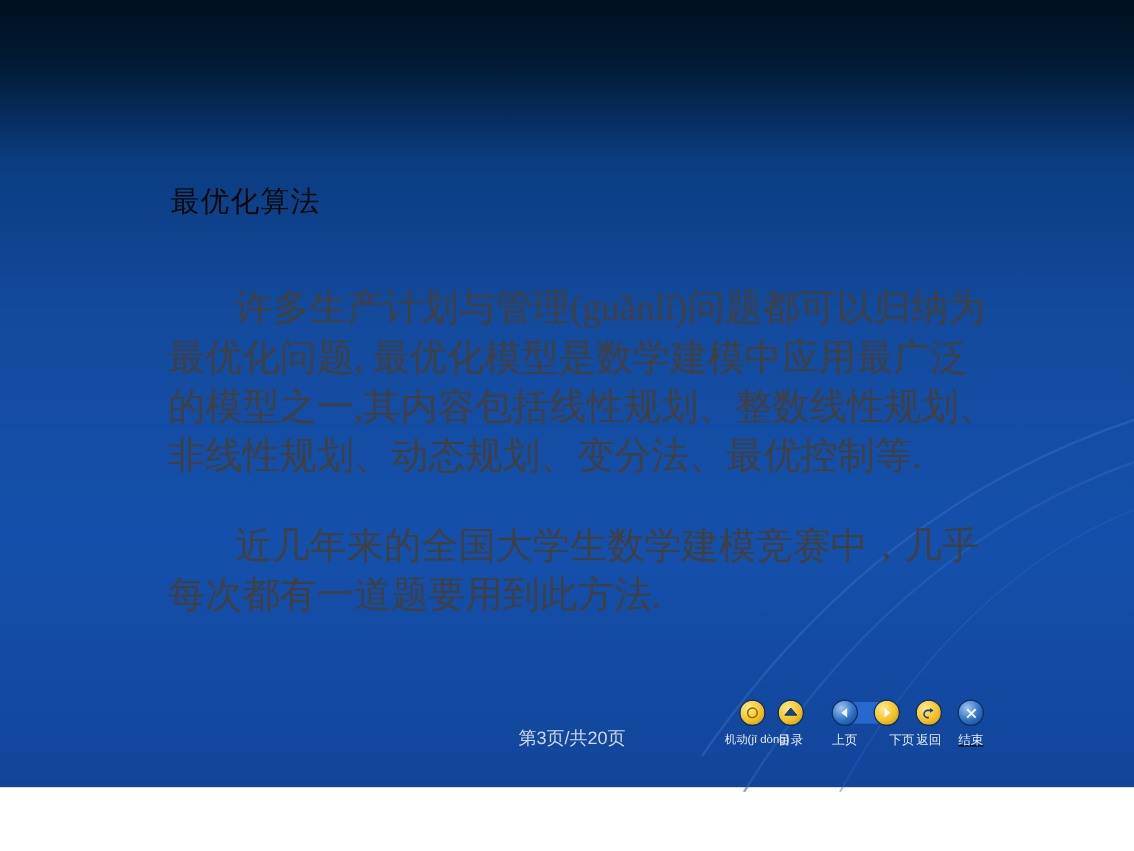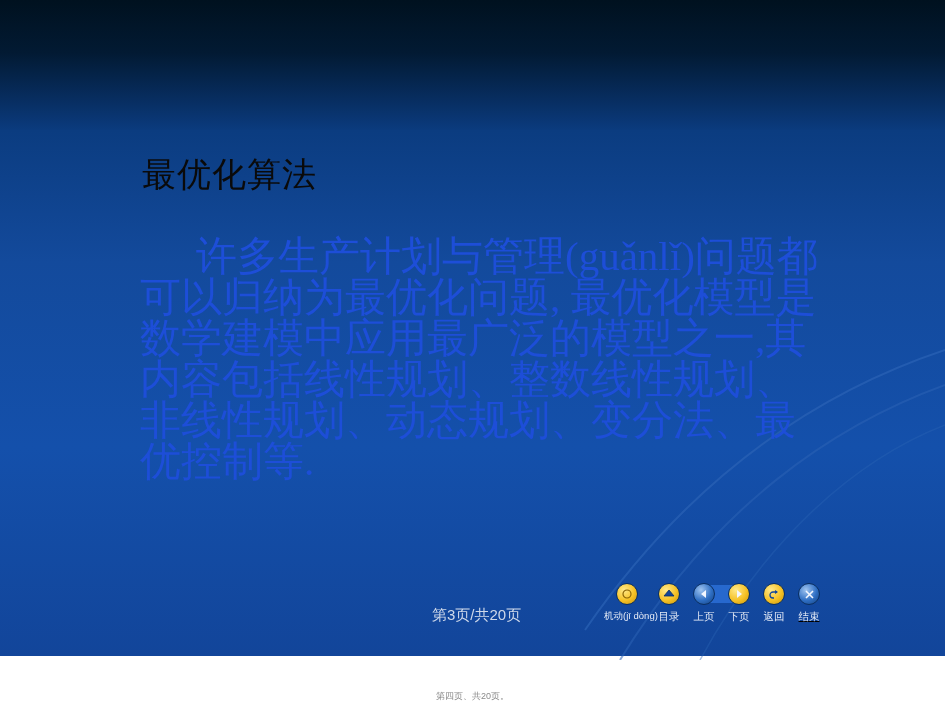--- a/index.html
+++ b/index.html
@@ -42,34 +42,34 @@
     width: 420px;
     height: 330px;
     overflow: hidden;
     pointer-events: none;
   }
   .title {
     position: absolute;
     left: 142px;
     top: 152px;
     font-family: "Liberation Serif", serif;
-    font-size: 34px;
+    font-size: 24px;
     color: #0a0a0a;
     letter-spacing: 1px;
     white-space: nowrap;
   }
   .body-text {
     position: absolute;
     left: 140px;
     top: 236px;
     width: 690px;
     font-family: "Liberation Serif", serif;
-    font-size: 41px;
+    font-size: 31px;
     line-height: 41px;
-    color: #1d4ed8;
+    color: #404040;
   }
   .body-text p {
     margin: 0;
   }
   .para-indent {
     text-indent: 56px;
   }
   .gap {
     height: 34px;
   }
@@ -170,40 +170,41 @@
       <path d="M420 55 C 310 95, 190 175, 95 330" fill="none" stroke="#2b63b5" stroke-width="2" opacity="0.55"></path>
       <path d="M420 95 C 330 130, 240 210, 175 330" fill="none" stroke="#2b63b5" stroke-width="1.5" opacity="0.4"></path>
     </svg>
   </div>
 
   <div class="title">最优化算法</div>
 
   <div class="body-text">
     <p class="para-indent">许多生产计划与管理(guǎnlǐ)问题都可以归纳为最优化问题, 最优化模型是数学建模中应用最广泛的模型之一,其内容包括线性规划、整数线性规划、非线性规划、动态规划、变分法、最优控制等.</p>
     <div class="gap"></div>
+    <p class="para-indent">近几年来的全国大学生数学建模竞赛中，几乎每次都有一道题要用到此方法.</p>
   </div>
 
   <div class="page-counter">第3页/共20页</div>
 
   <div class="hl-box"></div>
 
   <div class="navbar">
 
     <div class="nav-item" style="left:0px;">
       <span class="nav-btn btn-yellow">
         <span class="glyph">
           <svg width="12" height="12" viewBox="0 0 12 12">
             <circle cx="6" cy="6" r="4" fill="none" stroke="#8a6305" stroke-width="1.2"></circle>
           </svg>
         </span>
       </span>
       <div class="nav-label small">机动(jī dòng)</div>
     </div>
 
-    <div class="nav-item" style="left:42px;">
+    <div class="nav-item" style="left:32px;">
       <span class="nav-btn btn-yellow">
         <span class="glyph">
           <svg width="12" height="11" viewBox="0 0 12 11">
             <path d="M6 1 L11 7 L1 7 Z" fill="#12459a" stroke="#0c2f63" stroke-width="0.8"></path>
           </svg>
         </span>
       </span>
       <div class="nav-label">目录</div>
     </div>
 
@@ -211,21 +212,21 @@
       <span class="nav-btn btn-blue">
         <span class="glyph">
           <svg width="10" height="10" viewBox="0 0 10 10">
             <path d="M7 1 L2 5 L7 9 Z" fill="#f3f7ff"></path>
           </svg>
         </span>
       </span>
       <div class="nav-label">上页</div>
     </div>
 
-    <div class="nav-item" style="left:112px;">
+    <div class="nav-item" style="left:112px;text-align:right;">
       <span class="nav-btn btn-yellow">
         <span class="glyph">
           <svg width="10" height="10" viewBox="0 0 10 10">
             <path d="M3 1 L8 5 L3 9 Z" fill="#f3f7ff"></path>
           </svg>
         </span>
       </span>
       <div class="nav-label">下页</div>
     </div>
 
@@ -247,15 +248,14 @@
           <svg width="11" height="11" viewBox="0 0 11 11">
             <path d="M2 2 L9 9 M9 2 L2 9" stroke="#f3f7ff" stroke-width="1.6" fill="none"></path>
           </svg>
         </span>
       </span>
       <div class="nav-label">结束</div>
     </div>
 
   </div>
 
-  <div class="footer-counter">第四页、共20页。</div>
 
 </div>
 
 </body></html>

